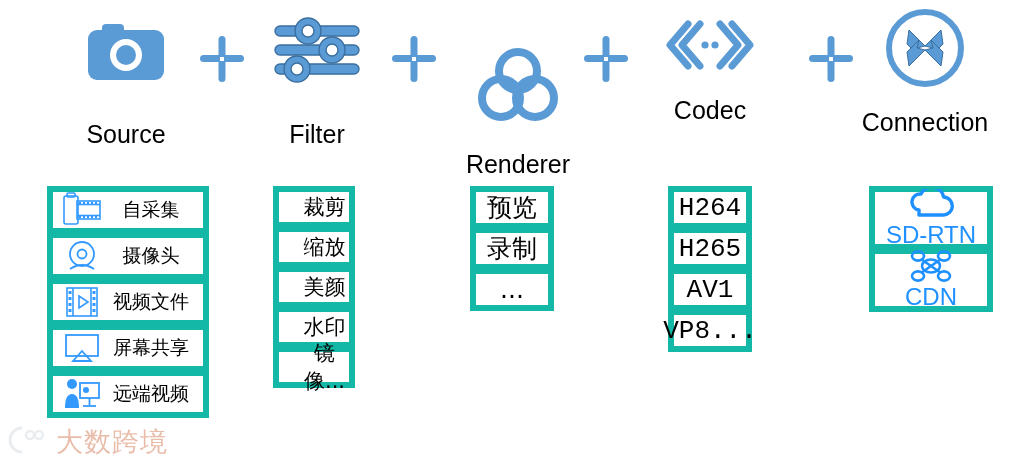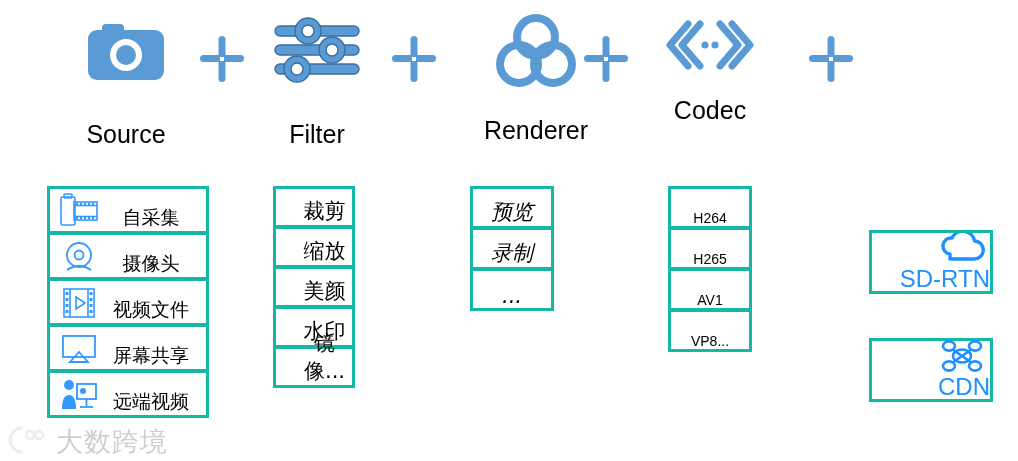--- a/index.html
+++ b/index.html
@@ -18,23 +18,23 @@
     font-size:25px;color:#000000;line-height:1;
     font-family:"Liberation Sans","DejaVu Sans",sans-serif;
     white-space:nowrap;
   }
   .plus{position:absolute;width:52px;height:52px;}
 
   
   .listbox{position:absolute;box-sizing:border-box;}
   .cell{
     box-sizing:border-box;
-    border:3px solid #14b8a6;
+    border:6px solid #14b8a6;
     background:#ffffff;
-    display:flex;align-items:flex-end;
+    display:flex;align-items:center;
     position:relative;
     margin-top:-2px;
   }
   .cell:first-child{margin-top:0;}
   .cell-icon{
     flex:0 0 auto;display:flex;align-items:center;justify-content:center;
   }
   .cell-text{
     flex:1 1 auto;text-align:center;
     font-family:"DejaVu Sans","Liberation Sans",sans-serif;
@@ -45,38 +45,38 @@
   .src .cell{height:48px;width:162px;padding-left:6px;}
   .src .cell-icon{width:46px;height:40px;}
   .src .cell-text{font-size:19px;padding-right:6px;text-align:center;}
 
   
   .flt .cell{height:42px;width:82px;justify-content:center;}
   .flt .cell-text{font-size:21px;padding-left:21px;}
 
   
   .rnd .cell{height:43px;width:84px;justify-content:center;}
-  .rnd .cell-text{font-size:21px;font-style:italic;}
+  .rnd .cell-text{font-size:25px;}
 
   
   .cdc .cell{height:43px;width:84px;justify-content:center;}
-  .cdc .cell-text{font-size:14px;font-family:Liberation Sans, sans-serif;}
-
-  
-  .cnn .cell{height:64px;width:124px;flex-direction:column;justify-content:center;gap:1px;margin-top:44px;}
+  .cdc .cell-text{font-size:26px;font-family:Liberation Mono, monospace;}
+
+  
+  .cnn .cell{height:64px;width:124px;flex-direction:column;justify-content:center;gap:1px;}
   .cnn .cell-text{font-size:24px;color:#1e90ff;font-family:"Liberation Sans","DejaVu Sans",sans-serif;font-weight:400;}
   .cnn .cell-icon{width:56px;height:32px;}
 
   
   .watermark{
     position:absolute;left:8px;top:424px;
     display:flex;align-items:center;gap:8px;opacity:.35;
   }
   .wm-text{
-    font-size:27px;color:#737373;letter-spacing:1px;
+    font-size:27px;color:#c2410c;letter-spacing:1px;
     font-family:"DejaVu Sans","Liberation Sans",sans-serif;
   }
 </style>
 </head>
 <body>
 
 <div class="stage">
 
   <div class="pipeline">
 
@@ -122,21 +122,21 @@
     </div>
 
     <div class="plus" style="left:388px;top:33px;">
       <svg width="52" height="52" viewBox="0 0 52 52">
         <rect x="4" y="22" width="44" height="7" rx="3.5" fill="#5b9bd5"></rect>
         <rect x="22.5" y="3" width="7" height="46" rx="3.5" fill="#5b9bd5"></rect>
         <rect x="24" y="24" width="4" height="4" fill="#ffffff"></rect>
       </svg>
     </div>
 
-    <div class="stage-col" style="left:473px;width:126px;">
+    <div class="stage-col" style="left:455px;width:126px;margin-top:34px;">
       <div class="stage-icon">
         <svg width="92" height="80" viewBox="0 0 92 80">
           <g fill="none" stroke="#5b9bd5" stroke-width="8">
             <circle cx="46" cy="27" r="19"></circle>
             <circle cx="29" cy="54" r="19"></circle>
             <circle cx="63" cy="54" r="19"></circle>
           </g>
         </svg>
       </div>
       <div class="stage-label" style="margin-top:18px;">Renderer</div>
@@ -167,20 +167,34 @@
     </div>
 
     <div class="plus" style="left:805px;top:33px;">
       <svg width="52" height="52" viewBox="0 0 52 52">
         <rect x="4" y="22" width="44" height="7" rx="3.5" fill="#5b9bd5"></rect>
         <rect x="22.5" y="3" width="7" height="46" rx="3.5" fill="#5b9bd5"></rect>
         <rect x="24" y="24" width="4" height="4" fill="#ffffff"></rect>
       </svg>
     </div>
 
+    <div class="stage-col" style="left:855px;width:140px;">
+      <div class="stage-icon" style="height:96px;">
+        <svg width="88" height="88" viewBox="0 0 88 88">
+          <circle cx="44" cy="44" r="36" fill="none" stroke="#5b9bd5" stroke-width="6"></circle>
+          <g fill="#5b9bd5" stroke="#3a6f9f" stroke-width="1">
+            <path d="M28 26 L44 42 L36 44 L38 52 L26 40 Z"></path>
+            <path d="M60 26 L44 42 L52 44 L50 52 L62 40 Z"></path>
+            <path d="M28 62 L44 46 L36 44 L38 36 L26 48 Z"></path>
+            <path d="M60 62 L44 46 L52 44 L50 36 L62 48 Z"></path>
+          </g>
+        </svg>
+      </div>
+      <div class="stage-label" style="margin-top:14px;">Connection</div>
+    </div>
   </div>
 
   <div class="listbox src" style="left:47px;top:186px;">
     <div class="cell">
       <span class="cell-icon">
         <svg width="42" height="36" viewBox="0 0 42 36">
           <g fill="none" stroke="#3399ff" stroke-width="1.6">
             <rect x="3" y="4" width="14" height="28" rx="2"></rect>
             <rect x="6" y="1" width="8" height="4" rx="1"></rect>
             <rect x="16" y="9" width="23" height="18"></rect>

